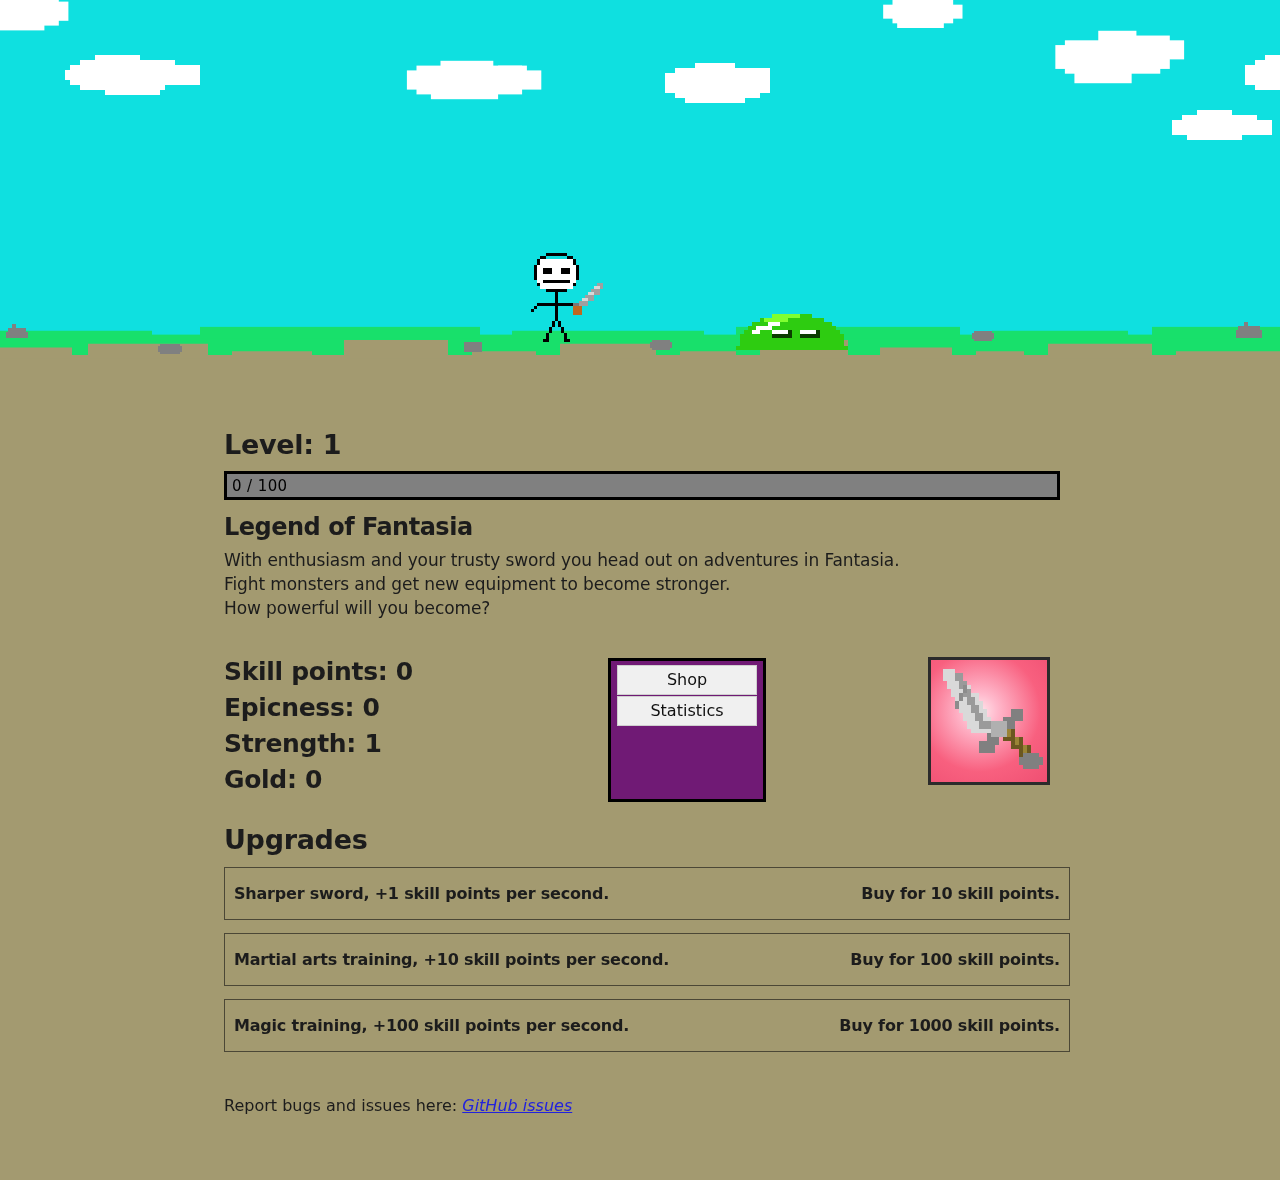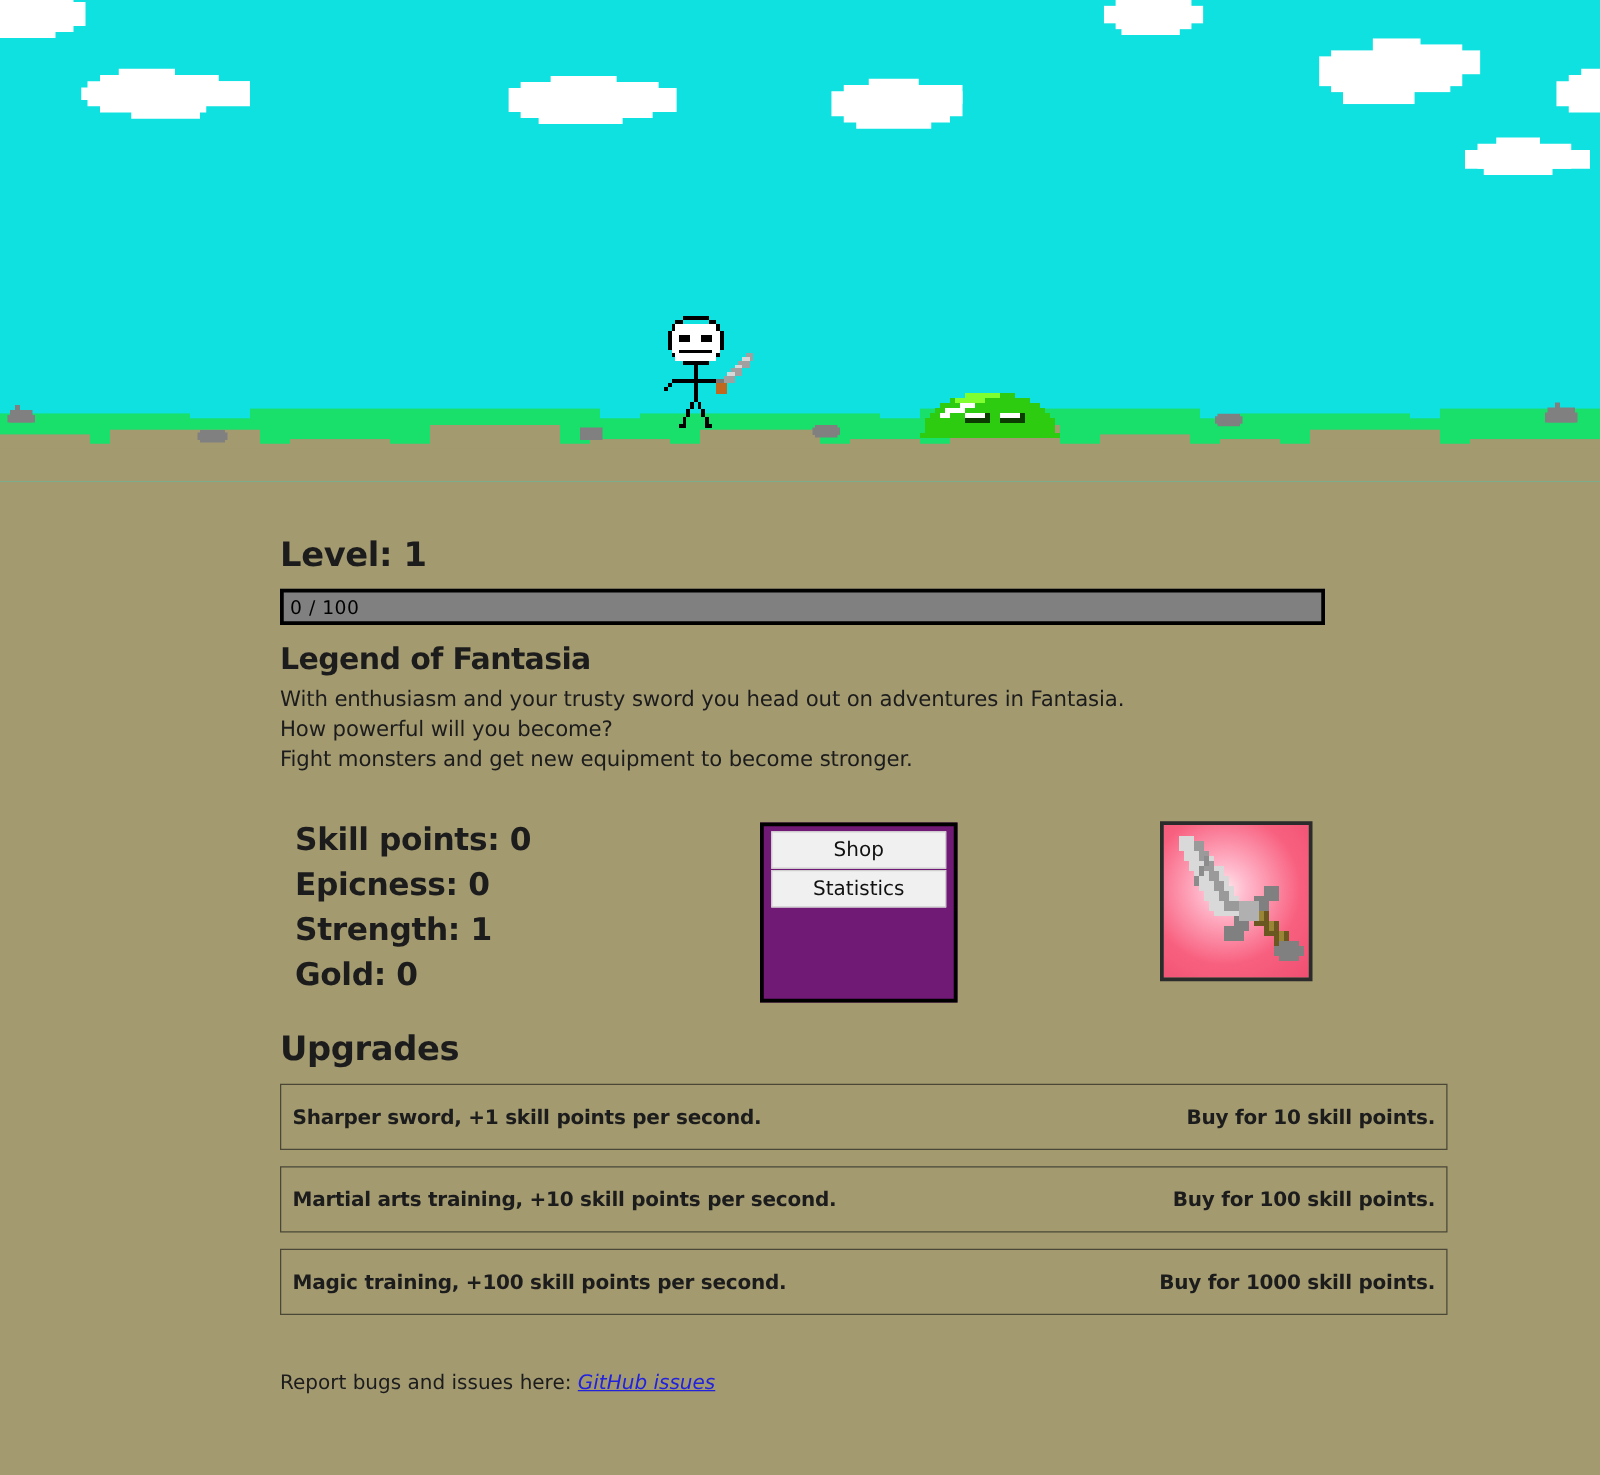--- a/index.html
+++ b/index.html
@@ -111,21 +111,21 @@
   }
 
   
   #midrow {
     position: relative;
     margin-top: 34px;
     height: 148px;
   }
   #stats {
     position: absolute;
-    left: 12px; top: 0;
+    left: 0; top: 0;
   }
   .stat-line {
     font-size: 25px;
     font-weight: 700;
     line-height: 36px;
     letter-spacing: -0.3px;
     color: #1c1c1c;
     white-space: nowrap;
   }
 
@@ -167,21 +167,21 @@
 
   h2#upgrades-heading {
     font-size: 27px;
     font-weight: 700;
     letter-spacing: -0.3px;
     margin: 22px 0 12px 0;
     color: #1c1c1c;
   }
 
   .upgrade {
-    width: 934px;
+    width: 846px;
     box-sizing: border-box;
     border: 1px solid #4b4736;
     background: #a39a70;
     height: 53px;
     display: flex;
     align-items: center;
     justify-content: space-between;
     padding: 0 9px;
     margin-bottom: 13px;
     cursor: pointer;
@@ -454,22 +454,22 @@
     <div class="level-line game-font">Level: 1</div>
 
     <div id="xpbar-outer">
       <div id="xpbar-fill" style="width: 0%;"></div>
       <span id="xpbar-text">0 / 100</span>
     </div>
 
     <h1 id="title" class="game-font">Legend of Fantasia</h1>
 
     <div class="desc-line">With enthusiasm and your trusty sword you head out on adventures in Fantasia.</div>
+    <div class="desc-line">Fight monsters and get new equipment to become stronger.</div>
     <div class="desc-line">How powerful will you become?</div>
-    <div class="desc-line">Fight monsters and get new equipment to become stronger.</div>
 
     <div id="midrow">
 
       <div id="stats">
         <div class="stat-line">Skill points: 0</div>
         <div class="stat-line">Epicness: 0</div>
         <div class="stat-line">Strength: 1</div>
         <div class="stat-line">Gold: 0</div>
       </div>
 

